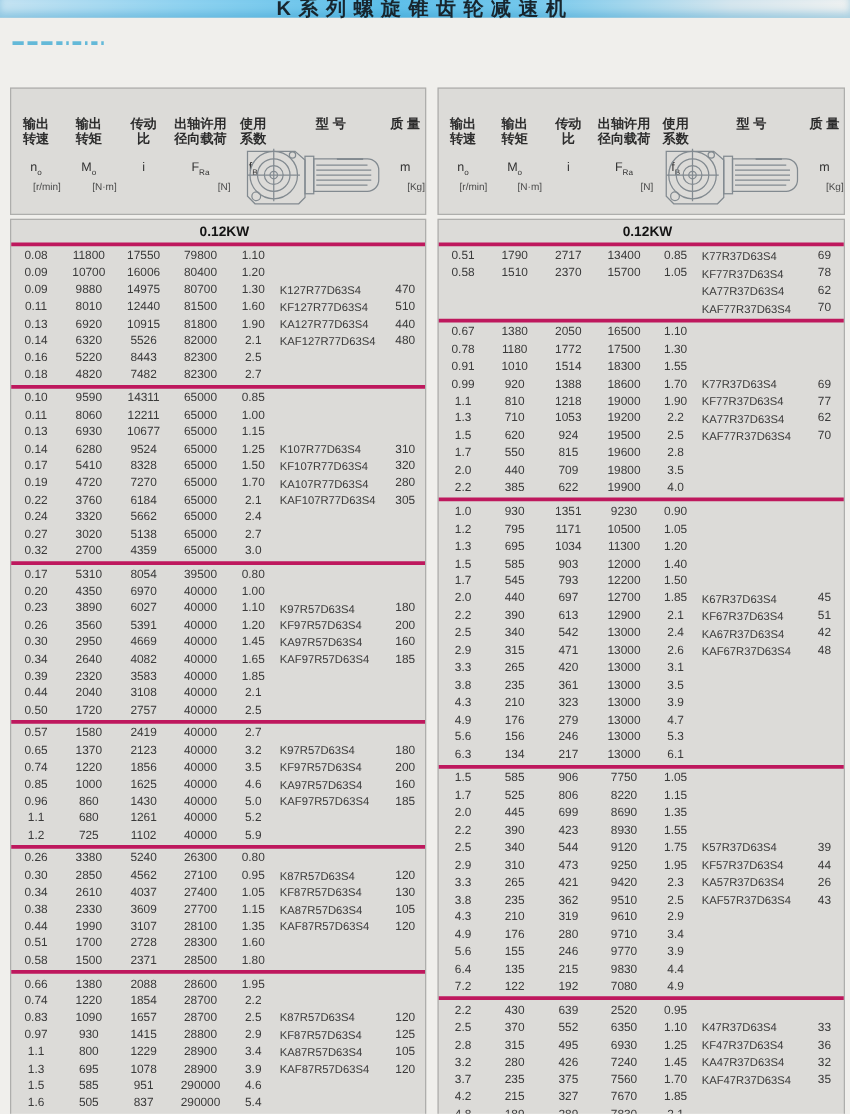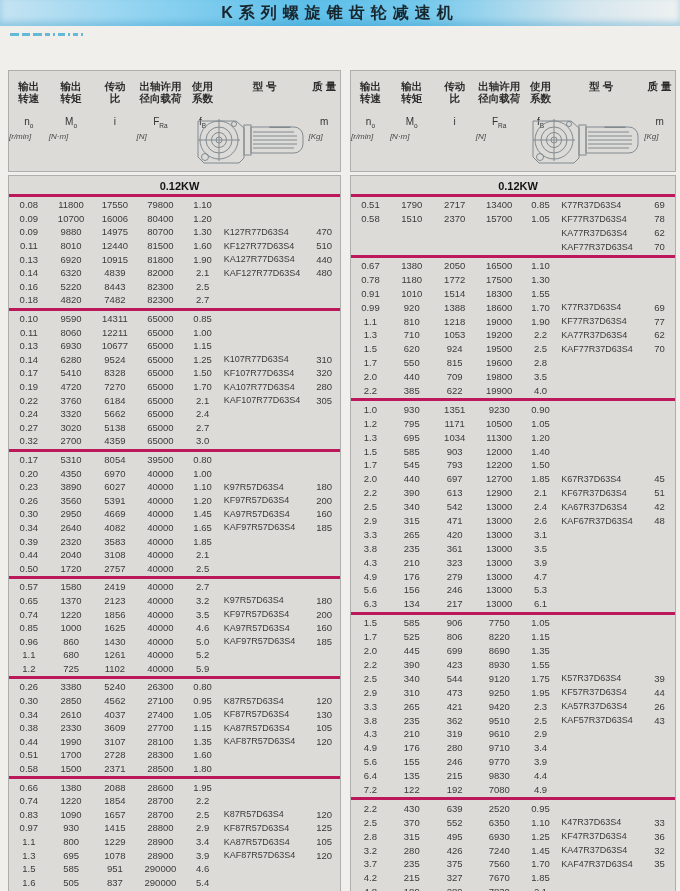--- a/index.html
+++ b/index.html
@@ -1,20 +1,20 @@
 <!DOCTYPE html>
 <html><head>
 <meta charset="utf-8">
 <style>
   * { margin:0; padding:0; box-sizing:border-box; }
   html,body { width:680px; height:891px; }
   body { font-family:"Liberation Sans","DejaVu Sans",sans-serif; background:#f0efec; position:relative; overflow:hidden; }
 
   .title-band {
-    position:absolute; top:0; left:0; width:680px; height:26px;
+    position:absolute; top:0; left:0; width:680px; height:14px;
     display:flex; align-items:center; justify-content:center;
     font-size:16px; font-weight:bold; letter-spacing:6px; color:#18262e;
     background:linear-gradient(90deg,#c5e3f2 0%,#8ed2f0 22%,#5dbfe9 45%,#74c8ec 62%,#d5e6ee 86%,#eef1f1 100%);
     box-shadow:inset 0 -4px 6px rgba(47,150,199,.35);
   }
 
   .logo-dashes { position:absolute; top:33px; left:10px; display:flex; gap:3px; align-items:center; }
   .logo-dashes i { display:block; height:3px; background:#35a7d2; opacity:.75; }
 
   .tables { position:absolute; top:70px; left:8px; display:flex; gap:9px; }
@@ -23,24 +23,24 @@
   .panel.right { width:326px; }
 
   .panel-header {
     position:relative; height:102px; background:#dcdbd8;
     border:1px solid #aeaeac; margin-bottom:3px;
   }
   .panel-body { background:#dcdbd8; border:1px solid #aeaeac; padding-bottom:2px; }
 
   .hgrid { display:grid; grid-template-columns:12% 13.5% 13% 14.5% 11% 26.5% 9.5%; }
 
-  .hdr-zh-row  { padding-top:9px; font-size:10.5px; font-weight:bold; color:#2c2c2c; line-height:12px; text-align:center; }
+  .hdr-zh-row  { padding-top:22px; font-size:10.5px; font-weight:bold; color:#2c2c2c; line-height:12px; text-align:center; }
   .hdr-sym-row { margin-top:12px; font-size:10px; color:#333; text-align:center; }
   .hdr-sym-row sub { font-size:6.5px; }
-  .hdr-unit-row{ margin-top:3px; font-size:8px; color:#4a4a4a; text-align:left;font-style:italic; }
+  .hdr-unit-row{ margin-top:3px; font-size:8px; color:#4a4a4a; text-align:right; }
 
   .motor-svg { position:absolute; right:28px; bottom:3px; }
 
   .power { font-weight:bold; font-size:11px; color:#141414; padding:4px 0 2px 10px;text-align:center; }
 
   .section { border-top:3px solid #be185d; padding:1px 0; }
   .section:first-of-type { border-top:none; }
 
   .row { align-items:center; height:13.6px; font-size:9.5px; color:#3a3a3a; }
   .panel.right .row { height:13.9px; }
@@ -182,21 +182,21 @@
             <div class="cell ">6920</div>
             <div class="cell ">10915</div>
             <div class="cell ">81800</div>
             <div class="cell ">1.90</div>
             <div class="cell model">KA127R77D63S4</div>
             <div class="cell mass">440</div>
           </div>
           <div class="row hgrid">
             <div class="cell ">0.14</div>
             <div class="cell ">6320</div>
-            <div class="cell ">4839</div>
+            <div class="cell ">5526</div>
             <div class="cell ">82000</div>
             <div class="cell ">2.1</div>
             <div class="cell model">KAF127R77D63S4</div>
             <div class="cell mass">480</div>
           </div>
           <div class="row hgrid">
             <div class="cell ">0.16</div>
             <div class="cell ">5220</div>
             <div class="cell ">8443</div>
             <div class="cell ">82300</div>

